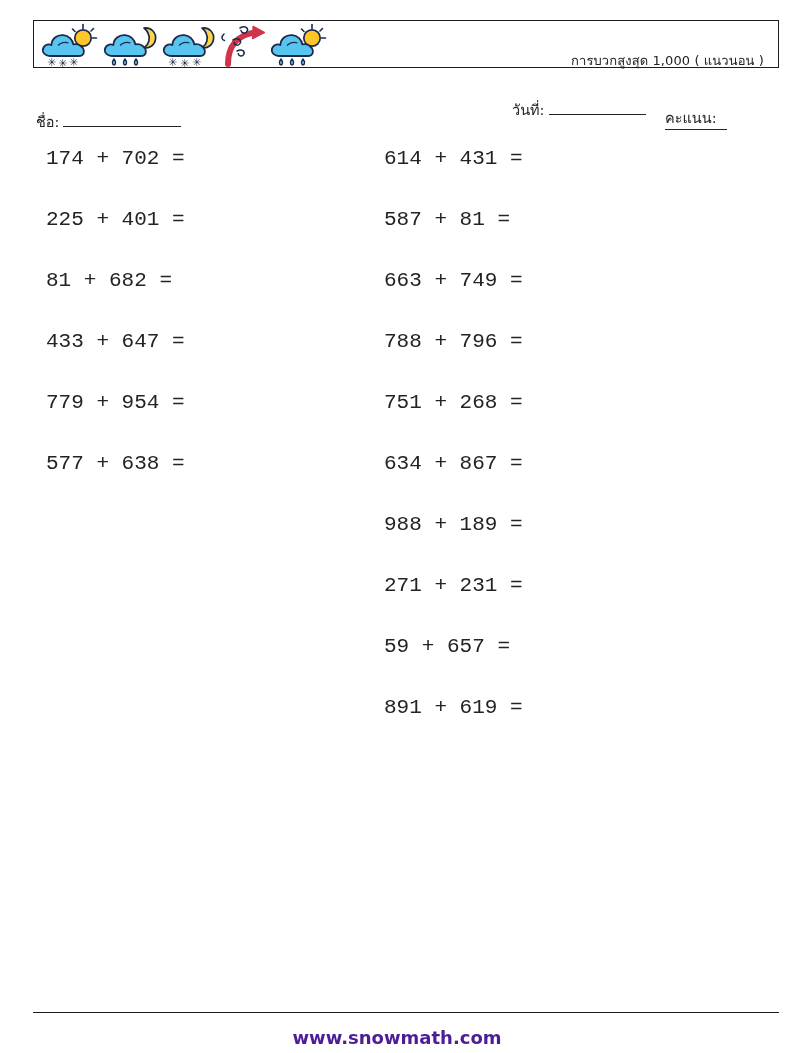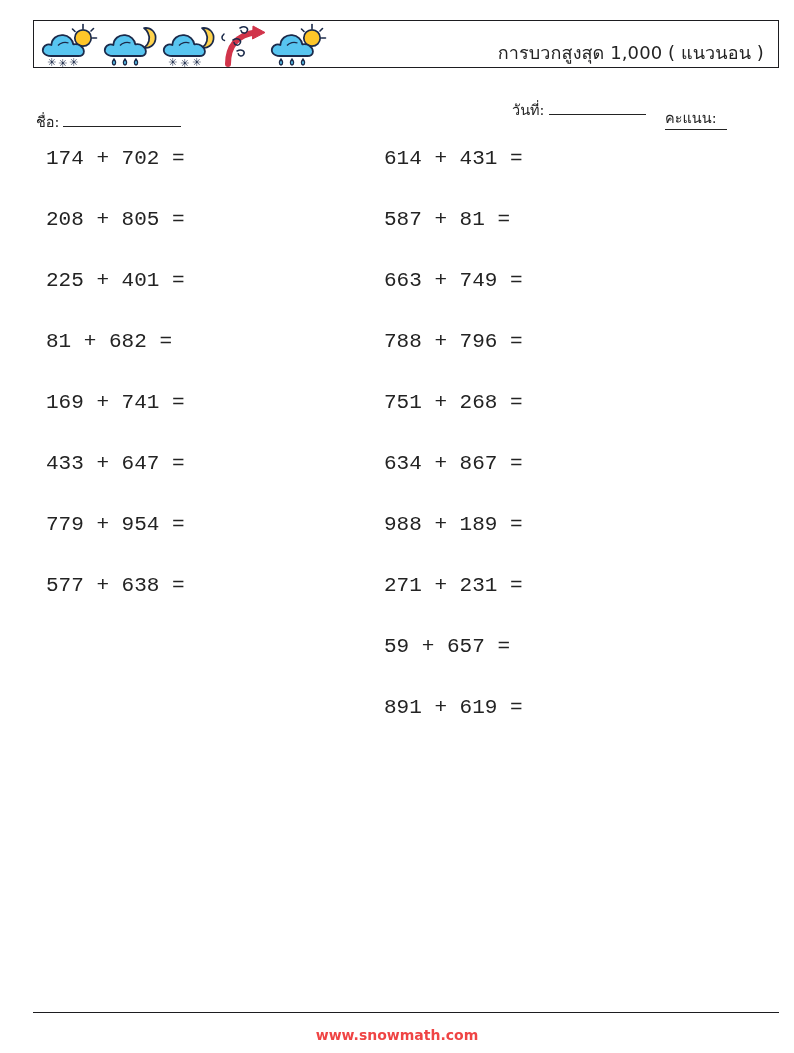--- a/index.html
+++ b/index.html
@@ -34,26 +34,26 @@
     height: 46px;
     display: flex;
     align-items: center;
     gap: 0px;
   }
   .wx-icon { display: block; }
 
   .header-title {
     position: absolute;
     right: 14px;
-    top: 8px;
+    top: 16px;
     height: 46px;
     display: flex;
     align-items: center;
     font-family: "DejaVu Sans", "Liberation Sans", sans-serif;
-    font-size: 18px;
+    font-size: 13px;
     color: #232323;
     white-space: nowrap;
     letter-spacing: 0.1px;
     margin-left: 44px;
   }
 
   
   .info-row {
     position: absolute;
     left: 0;
@@ -115,23 +115,23 @@
     height: 0;
     border-top: 1.6px solid #1d1d20;
   }
   .footer-text {
     position: absolute;
     left: 0;
     top: 1027px;
     width: 794px;
     text-align: center;
     font-family: "DejaVu Sans", "Liberation Sans", sans-serif;
-    font-size: 14px;
+    font-size: 18px;
     font-weight: bold;
-    color: #ef4444;
+    color: #4c1d95;
   }
 </style>
 </head>
 <body>
 
 <div class="header-box">
 
   <div class="icon-strip">
 
     <svg class="wx-icon" width="64" height="46" viewBox="0 0 64 46">
@@ -230,24 +230,22 @@
 
   <div class="info-field" id="field-score">
     <span class="info-label">คะแนน:</span>
     <span class="blank-line"></span>
   </div>
 </div>
 
 <div class="problems">
   <div class="prob-col left">
     <div class="problem">174 + 702 =</div>
-    <div class="problem">208 + 805 =</div>
     <div class="problem">225 + 401 =</div>
     <div class="problem">81 + 682 =</div>
-    <div class="problem">169 + 741 =</div>
     <div class="problem">433 + 647 =</div>
     <div class="problem">779 + 954 =</div>
     <div class="problem">577 + 638 =</div>
   </div>
 
   <div class="prob-col right">
     <div class="problem">614 + 431 =</div>
     <div class="problem">587 + 81 =</div>
     <div class="problem">663 + 749 =</div>
     <div class="problem">788 + 796 =</div>

